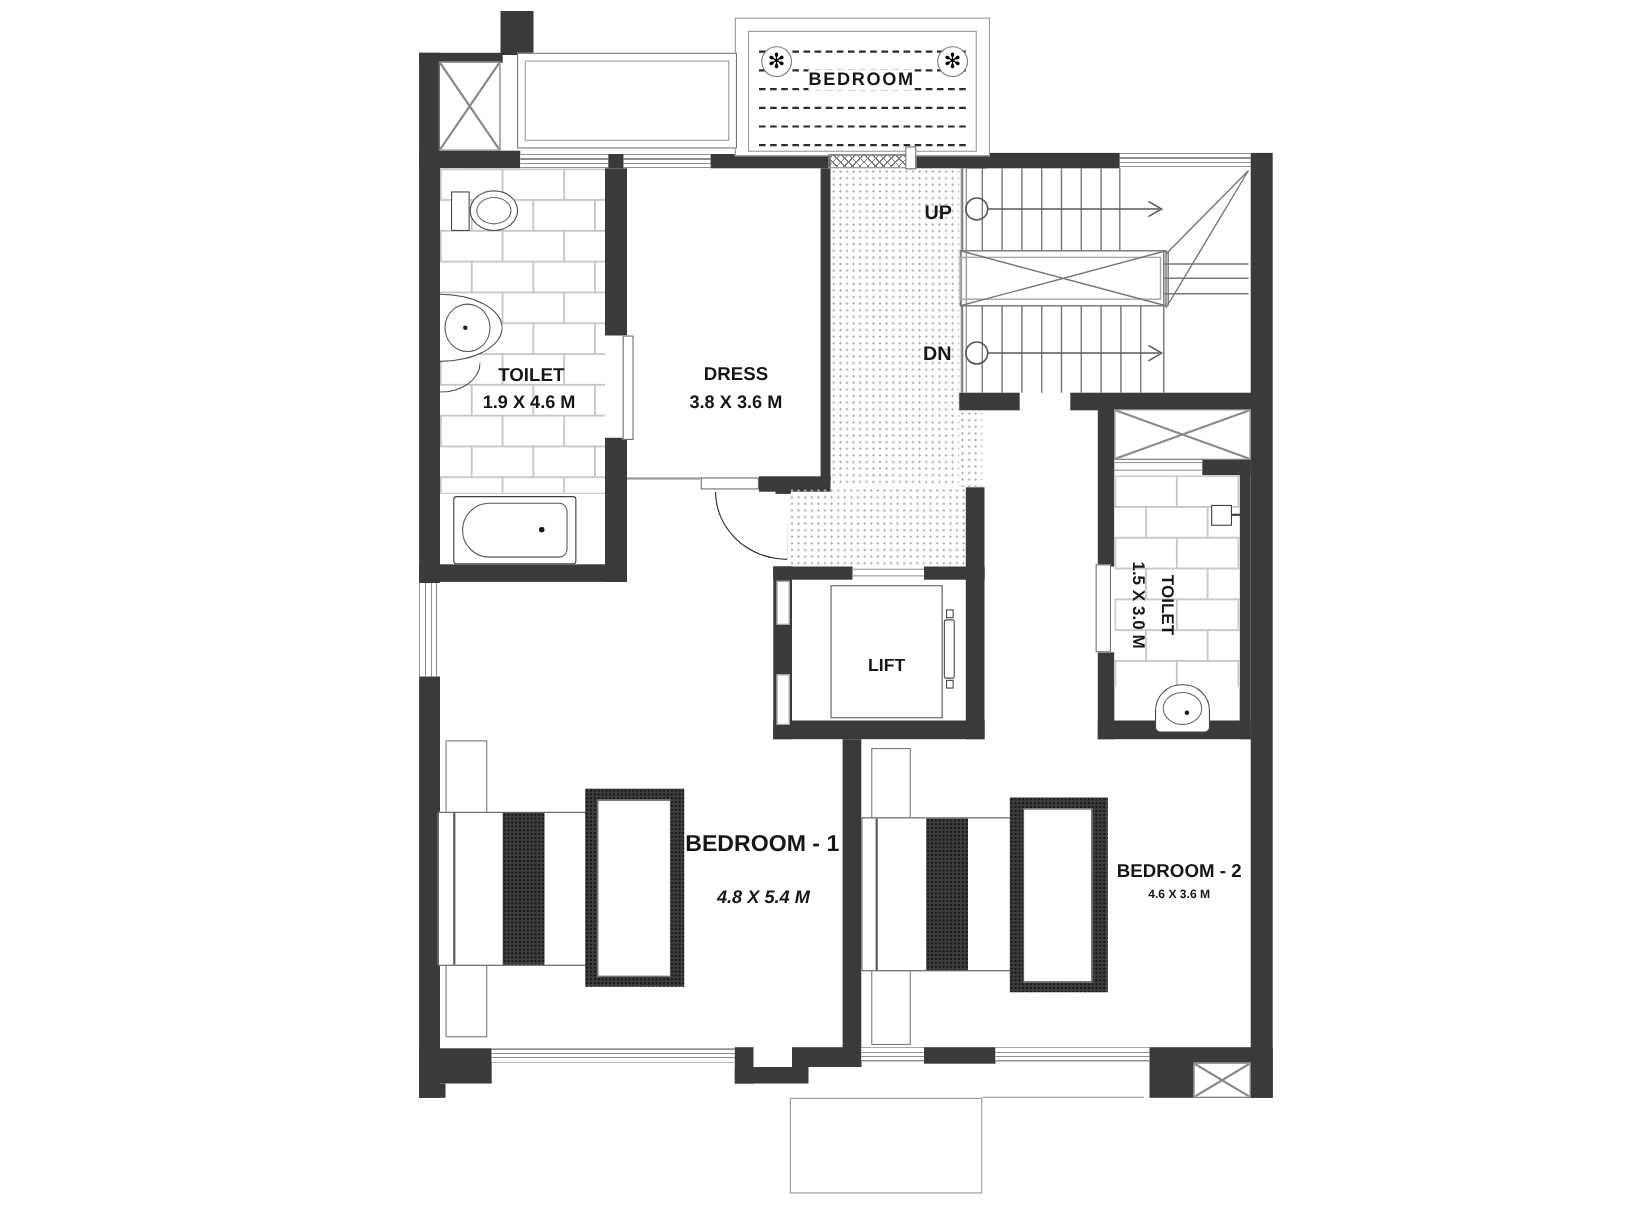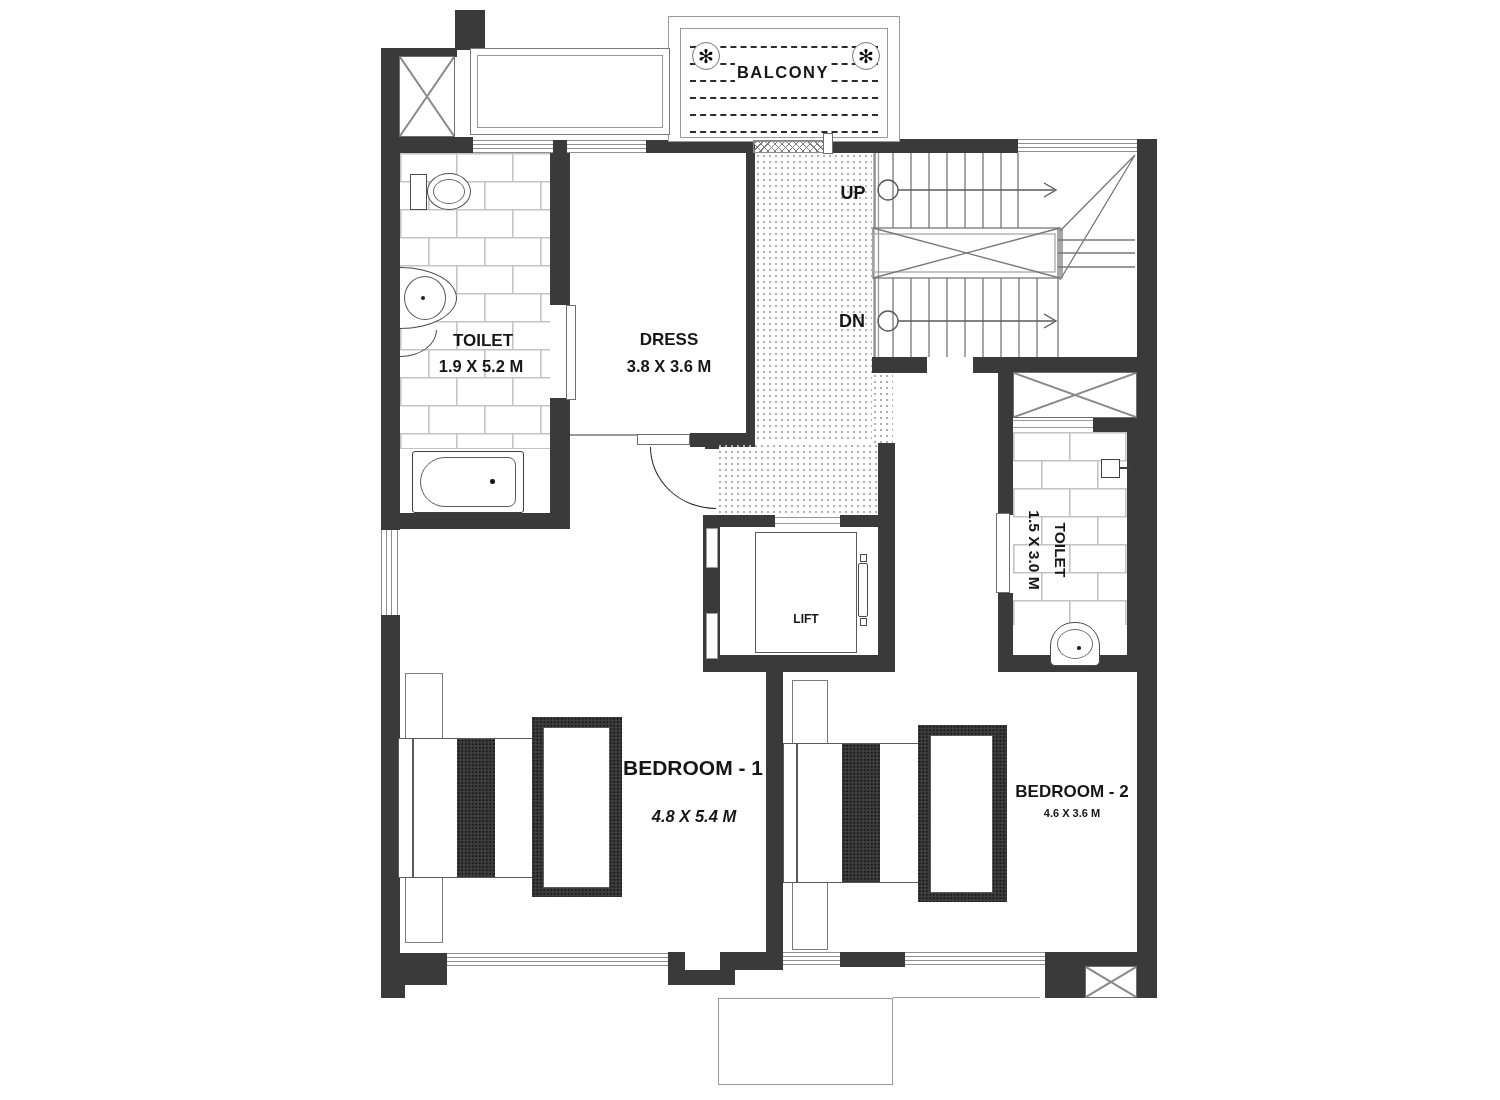--- a/index.html
+++ b/index.html
@@ -127,21 +127,21 @@
   <div class="dashrow" style="left:690px;top:80px;width:188px;"></div>
   <div class="dashrow" style="left:690px;top:97px;width:188px;"></div>
   <div class="dashrow" style="left:690px;top:114px;width:188px;"></div>
   <div class="dashrow" style="left:690px;top:131px;width:188px;"></div>
   <div class="medal" style="left:692px;top:42px;">
       <span>✻</span>
     </div>
   <div class="medal" style="left:852px;top:42px;">
       <span>✻</span>
     </div>
-  <div class="label" style="left:735px;top:63px;width:96px;font-size:16.5px;letter-spacing:1.5px;background:#fff;">BALCONY</div>
+  <div class="label" style="left:735px;top:63px;width:96px;font-size:16.5px;letter-spacing:1.5px;background:#fff;">BEDROOM</div>
   <div class="hatch" style="left:753px;top:140px;width:72px;height:13px;"></div>
   <div class="ltbox" style="left:823px;top:133px;width:10px;height:21px;border-color:#6e6e6e;"></div>
 
   <div class="ltbox" style="left:470px;top:48px;width:200px;height:87px;border-color:#7a7a7a;"></div>
   <div class="ltbox" style="left:477px;top:55px;width:186px;height:73px;"></div>
 
   <div class="stipple" style="left:755px;top:153px;width:117px;height:290px;"></div>
   <div class="stipple" style="left:717px;top:443px;width:161px;height:72px;"></div>
   <div class="stipple" style="left:872px;top:373px;width:21px;height:70px;"></div>
 
@@ -163,21 +163,21 @@
   <div class="thinbox" style="left:400px;top:267px;width:57px;height:62px;border-left:none;border-radius:0 100% 100% 0 / 0 50% 50% 0;border-width:1.6px;border-color:#4a4a4a;"></div>
   <div class="thinbox" style="left:404px;top:276px;width:42px;height:44px;border-radius:50%;border-width:1.4px;border-color:#5a5a5a;"></div>
   <div class="abs" style="left:421px;top:296px;width:4px;height:4px;border-radius:50%;background:#222;"></div>
   <div class="arc-br" style="left:400px;top:330px;width:37px;height:27px;"></div>
 
   <div class="thinbox" style="left:412px;top:451px;width:112px;height:62px;border-width:1.6px;border-color:#3f3f3f;border-radius:3px;"></div>
   <div class="thinbox" style="left:420px;top:457px;width:96px;height:50px;border-width:1.3px;border-color:#5a5a5a;border-radius:26px 8px 8px 26px;"></div>
   <div class="abs" style="left:490px;top:479px;width:4.5px;height:4.5px;border-radius:50%;background:#161616;"></div>
 
   <div class="label" style="left:423px;top:331px;width:120px;font-size:17px;">TOILET</div>
-  <div class="label" style="left:421px;top:357px;width:120px;font-size:16.5px;">1.9 X 5.2 M</div>
+  <div class="label" style="left:421px;top:357px;width:120px;font-size:16.5px;">1.9 X 4.6 M</div>
 
   <div class="label" style="left:609px;top:330px;width:120px;font-size:17px;">DRESS</div>
   <div class="label" style="left:609px;top:357px;width:120px;font-size:16.5px;">3.8 X 3.6 M</div>
 
   <svg class="abs" style="left:872px;top:139px;" width="266" height="236">
     <g stroke="#787878" stroke-width="1.3" fill="none">
 
       <path d="M2 14 V218 M6.5 14 V218" stroke="#9a9a9a"></path>
 
       <path d="M3 14 V89 M21 14 V89 M39 14 V89 M57 14 V89 M75 14 V89 M93 14 V89 M111 14 V89 M129 14 V89 M146 14 V89"></path>
@@ -216,21 +216,21 @@
   <div class="thinbox" style="left:1050px;top:622px;width:50px;height:44px;border-radius:24px 24px 5px 5px;border-width:1.5px;border-color:#4a4a4a;"></div>
   <div class="thinbox" style="left:1057px;top:629px;width:36px;height:30px;border-radius:50%;border-width:1.3px;border-color:#6a6a6a;"></div>
   <div class="abs" style="left:1077px;top:646px;width:3.5px;height:3.5px;border-radius:50%;background:#222;"></div>
 
   <div class="label" style="left:960px;top:522px;width:170px;height:56px;transform:rotate(90deg);line-height:1.7;">
     <div style="font-size:15.5px;">TOILET</div>
     <div style="font-size:15.5px;">1.5 X 3.0 M</div>
   </div>
 
   <div class="thinbox" style="left:755px;top:532px;width:102px;height:121px;border-width:1.4px;border-color:#5a5a5a;"></div>
-  <div class="label" style="left:766px;top:612px;width:80px;font-size:12px;">LIFT</div>
+  <div class="label" style="left:766px;top:597px;width:80px;font-size:16px;">LIFT</div>
   <div class="thinbox" style="left:858px;top:563px;width:10px;height:54px;border-width:1.3px;border-color:#4a4a4a;border-radius:2px;"></div>
   <div class="thinbox" style="left:860px;top:554px;width:7px;height:8px;border-width:1.2px;border-color:#4a4a4a;"></div>
   <div class="thinbox" style="left:860px;top:618px;width:7px;height:8px;border-width:1.2px;border-color:#4a4a4a;"></div>
 
   <div class="ltbox" style="left:706px;top:528px;width:12px;height:40px;"></div>
   <div class="ltbox" style="left:706px;top:613px;width:12px;height:46px;"></div>
 
   <div class="ltbox" style="left:405px;top:673px;width:38px;height:270px;border-color:#7a7a7a;"></div>
   <div class="thinbox" style="left:398px;top:738px;width:155px;height:140px;border-width:1.3px;border-color:#5a5a5a;"></div>
   <div class="hline" style="left:412px;top:739px;width:1.5px;height:138px;background:#5a5a5a;"></div>

